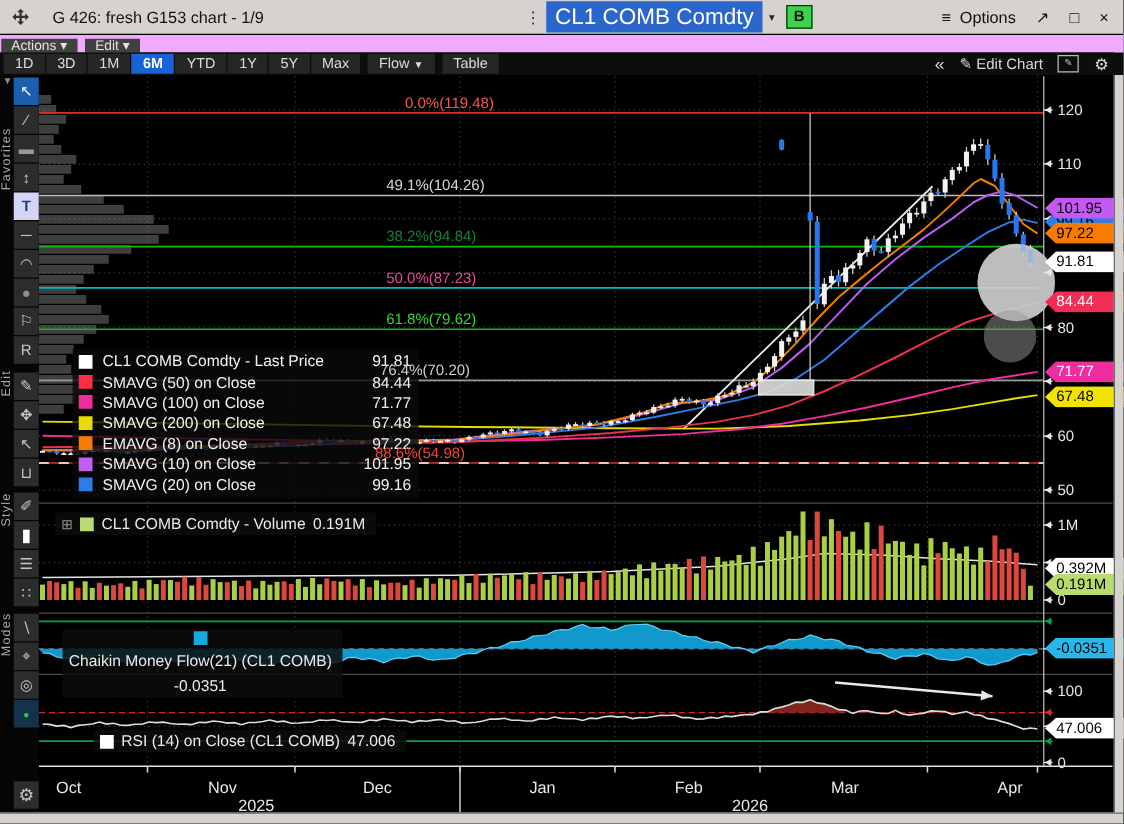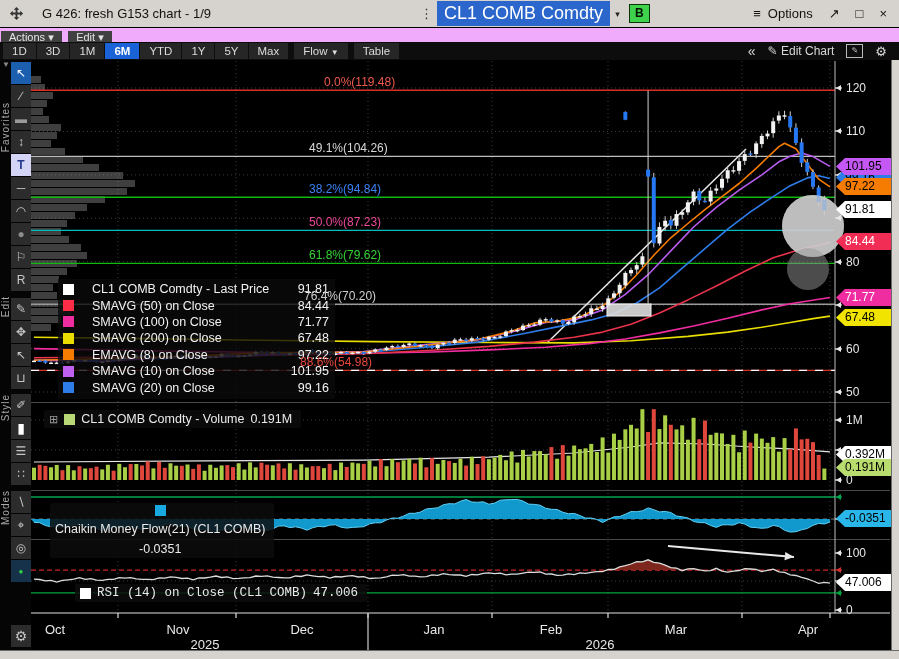--- a/index.html
+++ b/index.html
@@ -41,21 +41,21 @@
   .sgl{position:absolute;left:0;width:11px;color:#a8a8a8;font-size:10px;writing-mode:vertical-rl;
        transform:rotate(180deg);letter-spacing:1px;}
   
   #plot{position:absolute;left:0;top:60px;z-index:1;}
   #overlay{position:absolute;left:0;top:60px;width:899px;height:590px;z-index:3;pointer-events:none;}
   .fib{position:absolute;font-size:12px;height:14px;line-height:14px;white-space:nowrap;}
   .ptag{position:absolute;left:836px;width:55px;height:17px;line-height:17px;font-size:12px;
         padding-left:9px;clip-path:polygon(0 50%,14% 0,100% 0,100% 100%,14% 100%);}
   .legend{position:absolute;left:58px;top:219px;width:266px;background:rgba(10,10,10,0.8);
           font-size:12.5px;color:#f2f2f2;padding:2px 6px 3px 5px;}
-  .lrow{display:flex;align-items:center;height:16.4px;gap:18px;}
+  .lrow{display:flex;align-items:center;height:16.4px;gap:8px;}
   .sw{width:11px;height:11px;flex:none;}
   .lval{margin-left:auto;}
   .plabel{position:absolute;display:flex;align-items:center;gap:6px;background:rgba(12,12,12,0.85);
           padding:2px 9px 2px 5px;font-size:12.5px;color:#eaeaea;border-radius:2px;white-space:nowrap;}
   .exp{color:#9a9a9a;font-size:11px;}
   
   .bottom-frame{position:absolute;top:650px;left:0;width:899px;height:9px;background:#d6d3ce;
                 border-top:1px solid #6a6a6a;z-index:8;}
   .right-frame{position:absolute;left:891px;top:27px;width:8px;height:623px;background:#d6d3ce;
                border-left:1px solid #6a6a6a;z-index:8;}
@@ -737,28 +737,28 @@
       <span class="exp">⊞</span>
       <span class="sw" style="background: rgb(185, 217, 119);"></span>
       <span>CL1 COMB Comdty - Volume</span>
         <span>0.191M</span>
     </div>
     <div class="plabel" style="left:50px;top:443px;flex-direction:column;">
       <span class="sw" style="background: rgb(24, 169, 224);"></span>
       <span>Chaikin Money Flow(21) (CL1 COMB)</span>
         <span>-0.0351</span>
     </div>
-    <div class="plabel" style="left:75px;top:524px;font-family:Liberation Mono, monospace;">
+    <div class="plabel" style="left:75px;top:524px;">
       <span class="sw" style="background: rgb(255, 255, 255);"></span>
       <span>RSI (14)  on Close (CL1 COMB)</span>
         <span>47.006</span>
     </div>
   <div class="fib" style="left: 300px; top: 15.2553px; color: rgb(240, 90, 78); margin-left: 24px;">0.0%(119.48)</div>
       <div class="fib" style="left: 309px; top: 81.3542px; color: rgb(216, 216, 216);">49.1%(104.26)</div>
-      <div class="fib" style="left: 309px; top: 122.264px; color: #3b82f6;">38.2%(94.84)</div>
+      <div class="fib" style="left: 309px; top: 122.264px; color: #15803d;">38.2%(94.84)</div>
       <div class="fib" style="left: 309px; top: 155.314px; color: #ec4899;">50.0%(87.23)</div>
       <div class="fib" style="left: 309px; top: 188.363px; color: rgb(53, 212, 53);">61.8%(79.62)</div>
       <div class="fib" style="left: 304px; top: 229.273px; color: rgb(207, 207, 207);">76.4%(70.20)</div>
       <div class="fib" style="left: 300px; top: 295.372px; color: rgb(232, 72, 60);">88.6%(54.98)</div>
       <div class="ptag" style="top: 109px; background: rgb(45, 124, 232); color: rgb(0, 0, 0); z-index: 1;">99.16</div>
       <div class="ptag" style="top: 98px; background: rgb(197, 88, 245); color: rgb(0, 0, 0); z-index: 3;">101.95</div>
       <div class="ptag" style="top: 118px; background: rgb(245, 124, 0); color: rgb(0, 0, 0); z-index: 3;">97.22</div>
       <div class="ptag" style="top: 141px; background: rgb(255, 255, 255); color: rgb(0, 0, 0); z-index: 4;">91.81</div>
       <div class="ptag" style="top: 173px; background: rgb(242, 45, 85); color: rgb(255, 255, 255); z-index: 2;">84.44</div>
       <div class="ptag" style="top: 229px; background: rgb(240, 45, 160); color: rgb(255, 255, 255); z-index: 2;">71.77</div>

